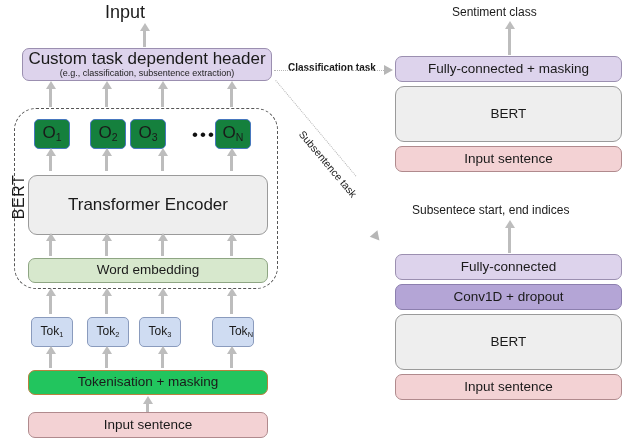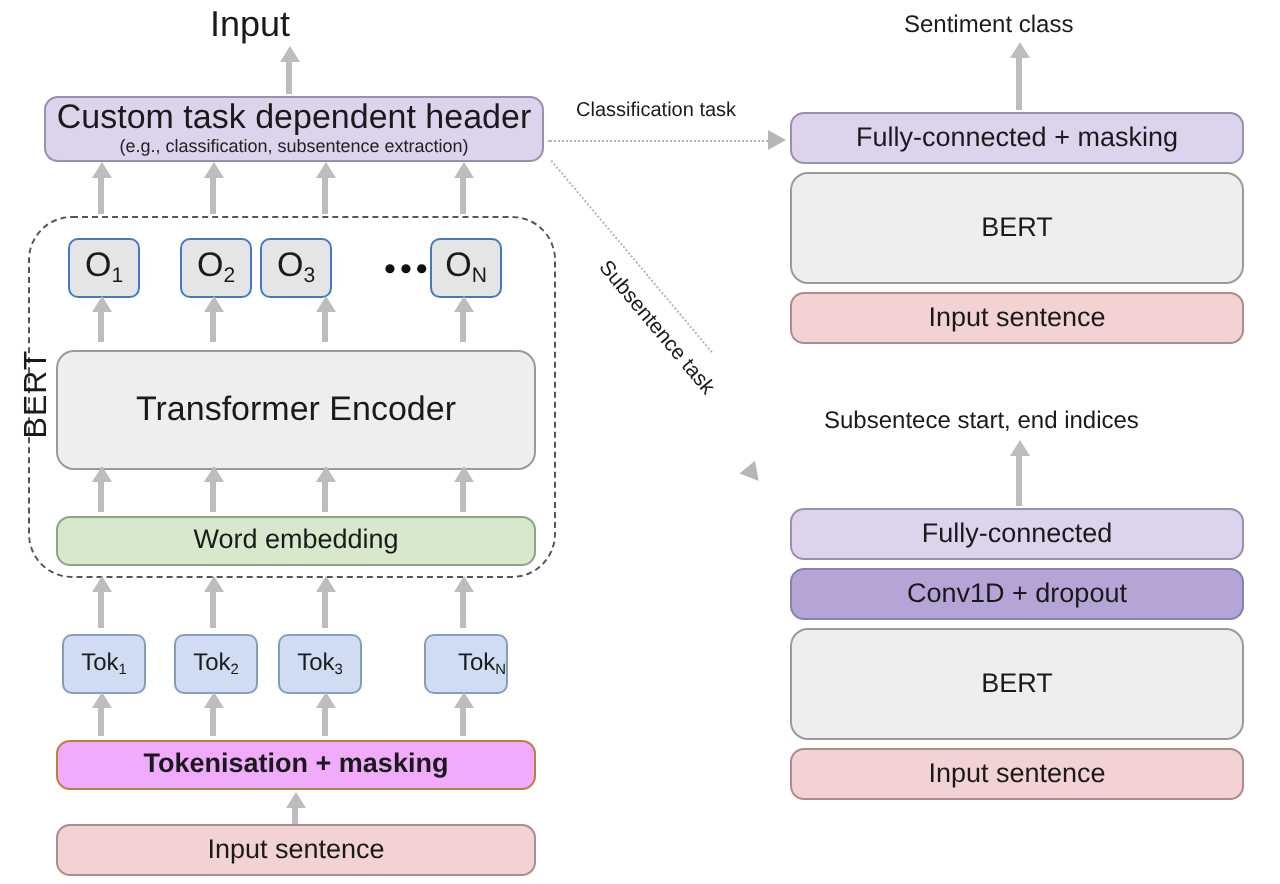--- a/index.html
+++ b/index.html
@@ -16,22 +16,22 @@
   .rr-lg{border-radius:9px;}
 
   .lbl{position:absolute;white-space:nowrap;}
 
   
   .c-purple-light{background:#ddd3ec;border-color:#9b8fb0;}
   .c-purple-mid{background:#b4a5d6;border-color:#8c7fae;}
   .c-grey{background:#eeeeee;border-color:#9a9a9a;}
   .c-pink{background:#f3d2d4;border-color:#b08a8d;}
   .c-green{background:#d7e8cd;border-color:#8ea583;}
-  .c-orange{background:#f0abfc;border-color:#b9813f;font-weight:bold;}
-  .c-blue{background:#e5e5e5;border-color:#4777bf;}
+  .c-orange{background:#22c55e;border-color:#b9813f;}
+  .c-blue{background:#15803d;border-color:#4777bf;}
   .c-blue-light{background:#cfdcf2;border-color:#8a9bbd;}
 
   
   .t-title{font-size:17px;}
   .t-sub{font-size:9px;color:#222;margin-top:1px;}
   .t-med{font-size:13.5px;}
   .t-sm{font-size:12px;}
   .t-xs{font-size:10px;}
   .t-big{font-size:18px;}
   .t-o{font-size:17px;}
@@ -140,21 +140,21 @@
   <div class="box rr c-orange" style="left:28px;top:370px;width:240px;height:25px;">
     <span class="t-med">Tokenisation + masking</span>
   </div>
 
   <div class="arw" style="left:146px;top:403px;height:12px;"></div>
 
   <div class="box rr c-pink" style="left:28px;top:412px;width:240px;height:26px;">
     <span class="t-med">Input sentence</span>
   </div>
 
-  <div class="lbl t-xs" style="left:288px;top:50px;">Classification task</div>
+  <div class="lbl t-xs" style="left:288px;top:62px;font-weight:bold;">Classification task</div>
   <div class="dots" style="left:274px;top:70px;width:110px;"></div>
   <div class="dothead" style="left:384px;top:65px;"></div>
 
   <div class="dots" style="left:276px;top:80px;width:125px;transform:rotate(50deg);transform-origin:0 0;"></div>
   <div class="dothead" style="left:372px;top:232px;transform:rotate(50deg);"></div>
   <div class="rot-lbl" style="left:306px;top:128px;transform:rotate(50deg);">Subsentence task</div>
 
   <div class="lbl t-sm" style="left:452px;top:5px;">Sentiment class</div>
 
   <div class="arw" style="left:508px;top:28px;height:27px;"></div>

